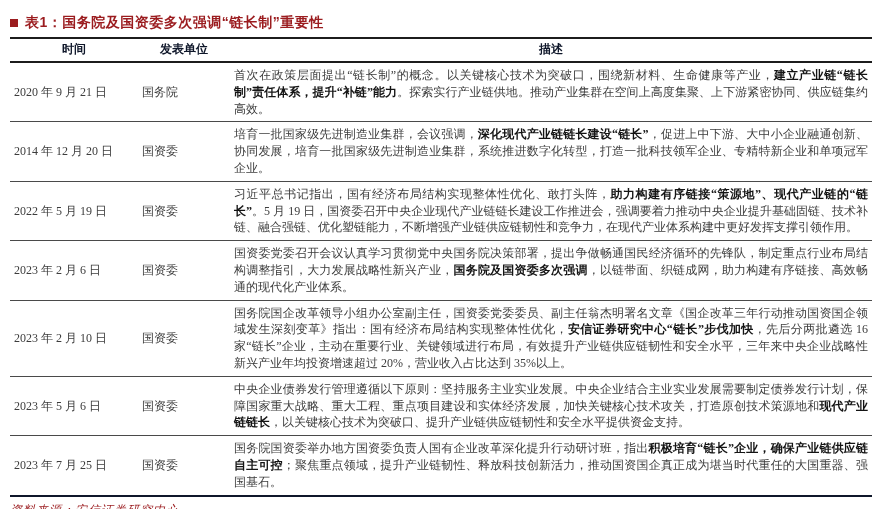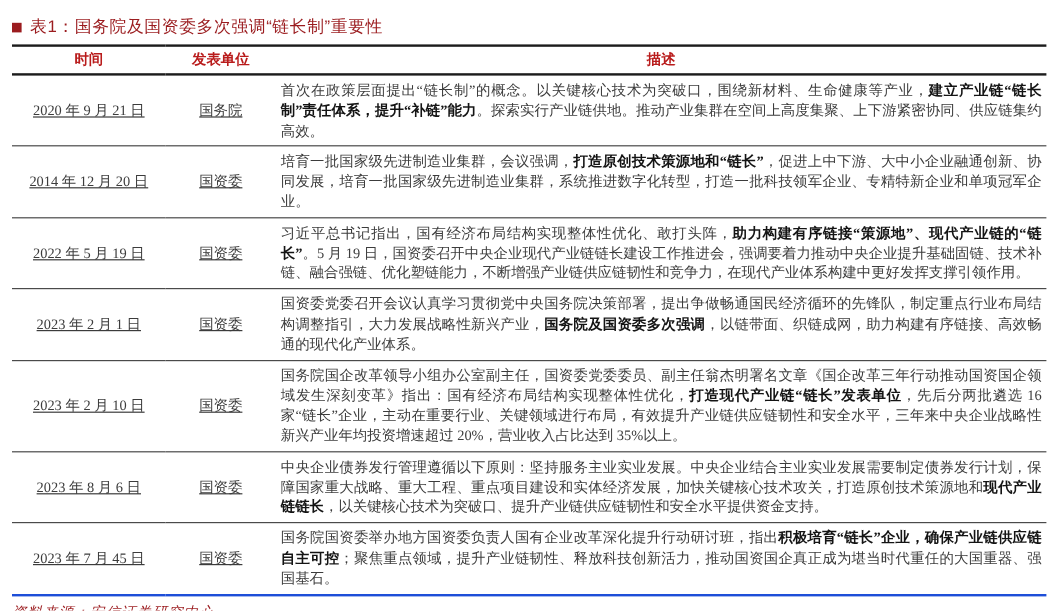--- a/index.html
+++ b/index.html
@@ -6,41 +6,41 @@
   .page{
     width:884px;height:509px;box-sizing:border-box;
     padding:8px 12px 0 10px;background:#ffffff;
     font-family:"Liberation Serif", serif;
     overflow:hidden;
   }
   .title-row{display:flex;align-items:center;gap:7px;margin:6px 0 5px 0;}
   .bullet{width:8px;height:8px;background:var(--accent,#9B1C1F);flex:0 0 auto;}
   .title{
     font-family:"Liberation Sans", sans-serif;
-    font-size:14px;font-weight:normal;color:var(--accent,#9B1C1F);
+    font-size:14px;font-weight:bold;color:var(--accent,#9B1C1F);
     letter-spacing:0.5px;
   }
   table.tbl{
     width:100%;border-collapse:collapse;table-layout:fixed;
     border-top:2px solid #1c1c1c;
   }
   .tbl th{
-    font-size:12px;font-weight:bold;color:#b91c1c;
+    font-size:12px;font-weight:bold;color:#0f172a;
     padding:2px 3px 3px 3px;text-align:center;
     border-bottom:2px solid #1c1c1c;
     font-family:"Liberation Serif", serif;
   }
   .tbl td{
     font-size:12px;color:var(--text,#3c3c3c);
     padding:4px 4px;vertical-align:middle;
     border-bottom:1px solid #4a4a4a;
     line-height:1.4;
   }
-  .tbl tr:last-child td{border-bottom:2px solid #1d4ed8;}
-  td.c-time,td.c-org{text-align:center;text-decoration:underline;}
+  .tbl tr:last-child td{border-bottom:2px solid #0f172a;}
+  td.c-time,td.c-org{text-align:left;}
   td.c-desc{text-align:justify;}
   .b{font-weight:bold;color:#141414;}
   .source{
     margin-top:5px;font-size:12px;font-style:italic;
     color:var(--accent,#9B1C1F);letter-spacing:1px;
   }
 </style>
 </head>
 <body>
 
@@ -66,44 +66,44 @@
     </thead>
     <tbody id="rows">
         <tr>
           <td class="c-time">2020 年 9 月 21 日</td>
           <td class="c-org">国务院</td>
           <td class="c-desc"><span>首次在政策层面提出“链长制”的概念。以关键核心技术为突破口，围绕新材料、生命健康等产业，</span><span class="b">建立产业链“链长制”责任体系，提升“补链”能力</span><span>。探索实行产业链供地。推动产业集群在空间上高度集聚、上下游紧密协同、供应链集约高效。</span></td>
         </tr>
         <tr>
           <td class="c-time">2014 年 12 月 20 日</td>
           <td class="c-org">国资委</td>
-          <td class="c-desc"><span>培育一批国家级先进制造业集群，会议强调，</span><span class="b">打造原创技术策源地和“链长”</span><span>，促进上中下游、大中小企业融通创新、协同发展，培育一批国家级先进制造业集群，系统推进数字化转型，打造一批科技领军企业、专精特新企业和单项冠军企业。</span></td>
+          <td class="c-desc"><span>培育一批国家级先进制造业集群，会议强调，</span><span class="b">深化现代产业链链长建设“链长”</span><span>，促进上中下游、大中小企业融通创新、协同发展，培育一批国家级先进制造业集群，系统推进数字化转型，打造一批科技领军企业、专精特新企业和单项冠军企业。</span></td>
         </tr>
         <tr>
           <td class="c-time">2022 年 5 月 19 日</td>
           <td class="c-org">国资委</td>
           <td class="c-desc"><span>习近平总书记指出，国有经济布局结构实现整体性优化、敢打头阵，</span><span class="b">助力构建有序链接“策源地”、现代产业链的“链长”</span><span>。5 月 19 日，国资委召开中央企业现代产业链链长建设工作推进会，强调要着力推动中央企业提升基础固链、技术补链、融合强链、优化塑链能力，不断增强产业链供应链韧性和竞争力，在现代产业体系构建中更好发挥支撑引领作用。</span></td>
         </tr>
         <tr>
-          <td class="c-time">2023 年 2 月 1 日</td>
+          <td class="c-time">2023 年 2 月 6 日</td>
           <td class="c-org">国资委</td>
           <td class="c-desc"><span>国资委党委召开会议认真学习贯彻党中央国务院决策部署，提出争做畅通国民经济循环的先锋队，制定重点行业布局结构调整指引，大力发展战略性新兴产业，</span><span class="b">国务院及国资委多次强调</span><span>，以链带面、织链成网，助力构建有序链接、高效畅通的现代化产业体系。</span></td>
         </tr>
         <tr>
           <td class="c-time">2023 年 2 月 10 日</td>
           <td class="c-org">国资委</td>
-          <td class="c-desc"><span>国务院国企改革领导小组办公室副主任，国资委党委委员、副主任翁杰明署名文章《国企改革三年行动推动国资国企领域发生深刻变革》指出：国有经济布局结构实现整体性优化，</span><span class="b">打造现代产业链“链长”发表单位</span><span>，先后分两批遴选 16 家“链长”企业，主动在重要行业、关键领域进行布局，有效提升产业链供应链韧性和安全水平，三年来中央企业战略性新兴产业年均投资增速超过 20%，营业收入占比达到 35%以上。</span></td>
+          <td class="c-desc"><span>国务院国企改革领导小组办公室副主任，国资委党委委员、副主任翁杰明署名文章《国企改革三年行动推动国资国企领域发生深刻变革》指出：国有经济布局结构实现整体性优化，</span><span class="b">安信证券研究中心“链长”步伐加快</span><span>，先后分两批遴选 16 家“链长”企业，主动在重要行业、关键领域进行布局，有效提升产业链供应链韧性和安全水平，三年来中央企业战略性新兴产业年均投资增速超过 20%，营业收入占比达到 35%以上。</span></td>
         </tr>
         <tr>
-          <td class="c-time">2023 年 8 月 6 日</td>
+          <td class="c-time">2023 年 5 月 6 日</td>
           <td class="c-org">国资委</td>
           <td class="c-desc"><span>中央企业债券发行管理遵循以下原则：坚持服务主业实业发展。中央企业结合主业实业发展需要制定债券发行计划，保障国家重大战略、重大工程、重点项目建设和实体经济发展，加快关键核心技术攻关，打造原创技术策源地和</span><span class="b">现代产业链链长</span><span>，以关键核心技术为突破口、提升产业链供应链韧性和安全水平提供资金支持。</span></td>
         </tr>
         <tr>
-          <td class="c-time">2023 年 7 月 45 日</td>
+          <td class="c-time">2023 年 7 月 25 日</td>
           <td class="c-org">国资委</td>
           <td class="c-desc"><span>国务院国资委举办地方国资委负责人国有企业改革深化提升行动研讨班，指出</span><span class="b">积极培育“链长”企业，确保产业</span><span class="b">链供应链自主可控</span><span>；聚焦重点领域，提升产业链韧性、释放科技创新活力，推动国资国企真正成为堪当时代重任的大国重器、强国基石。</span></td>
         </tr>
       </tbody>
   </table>
 
   <div class="source">资料来源：安信证券研究中心</div>
 
 </div>
 

